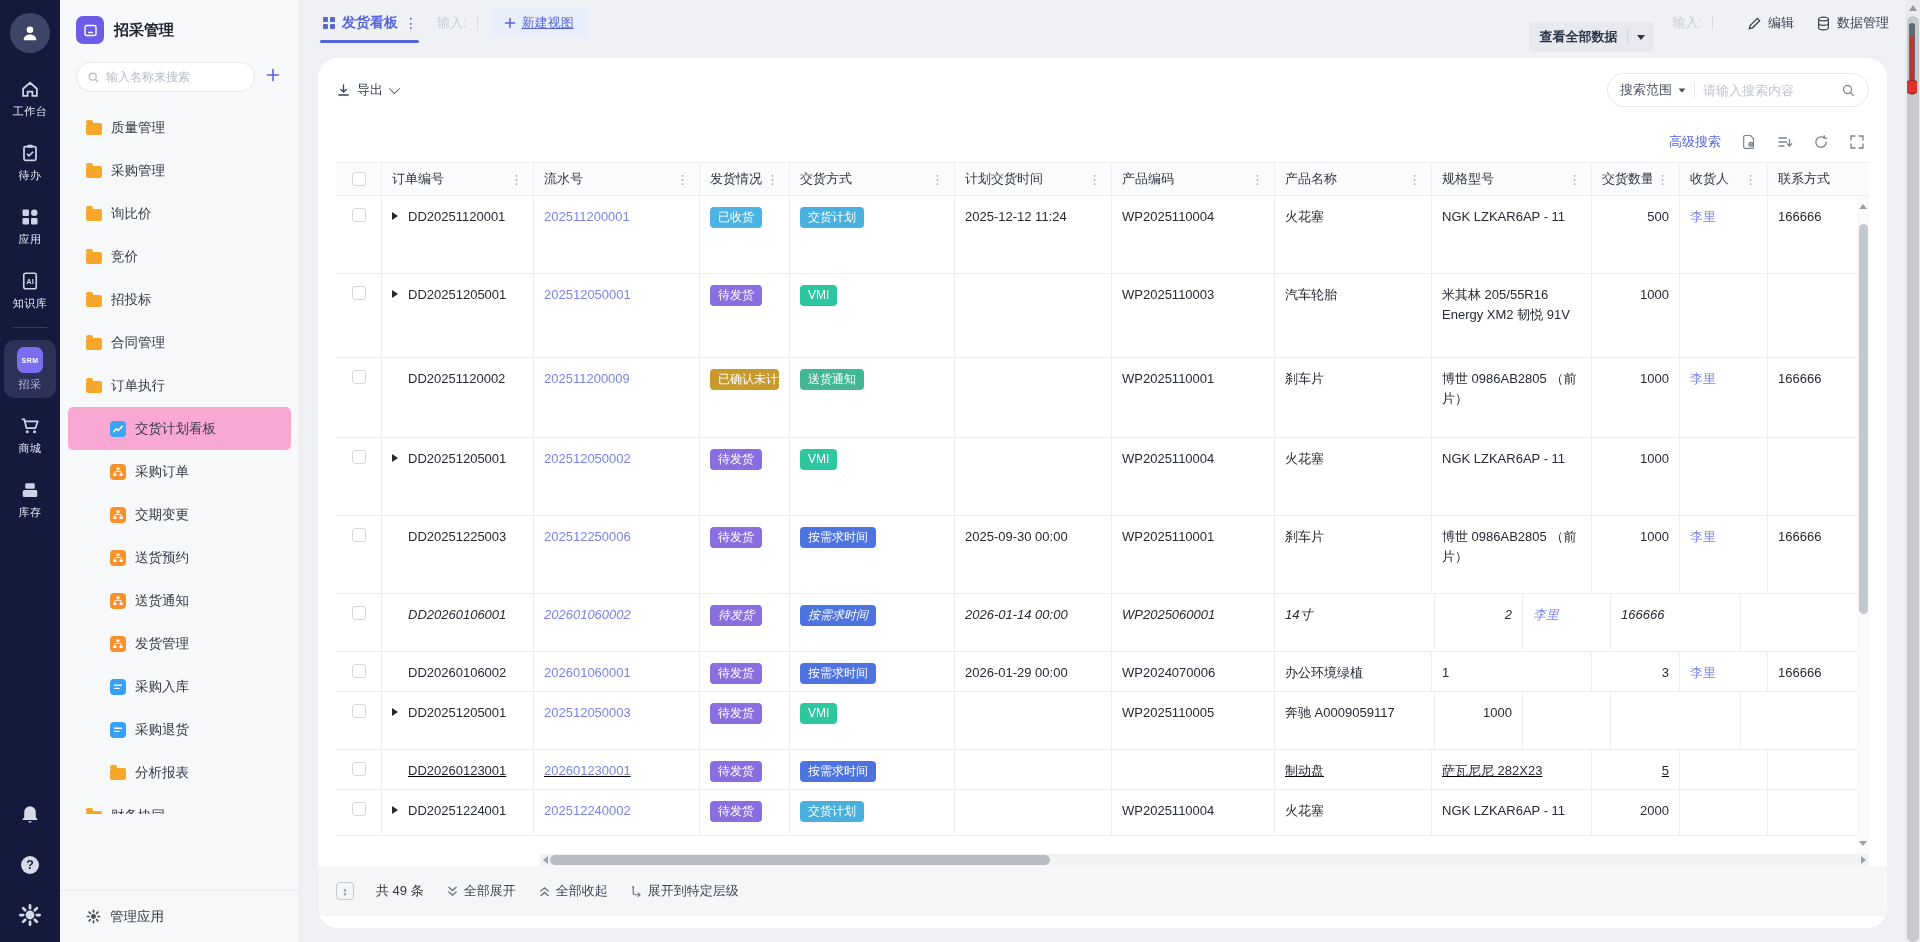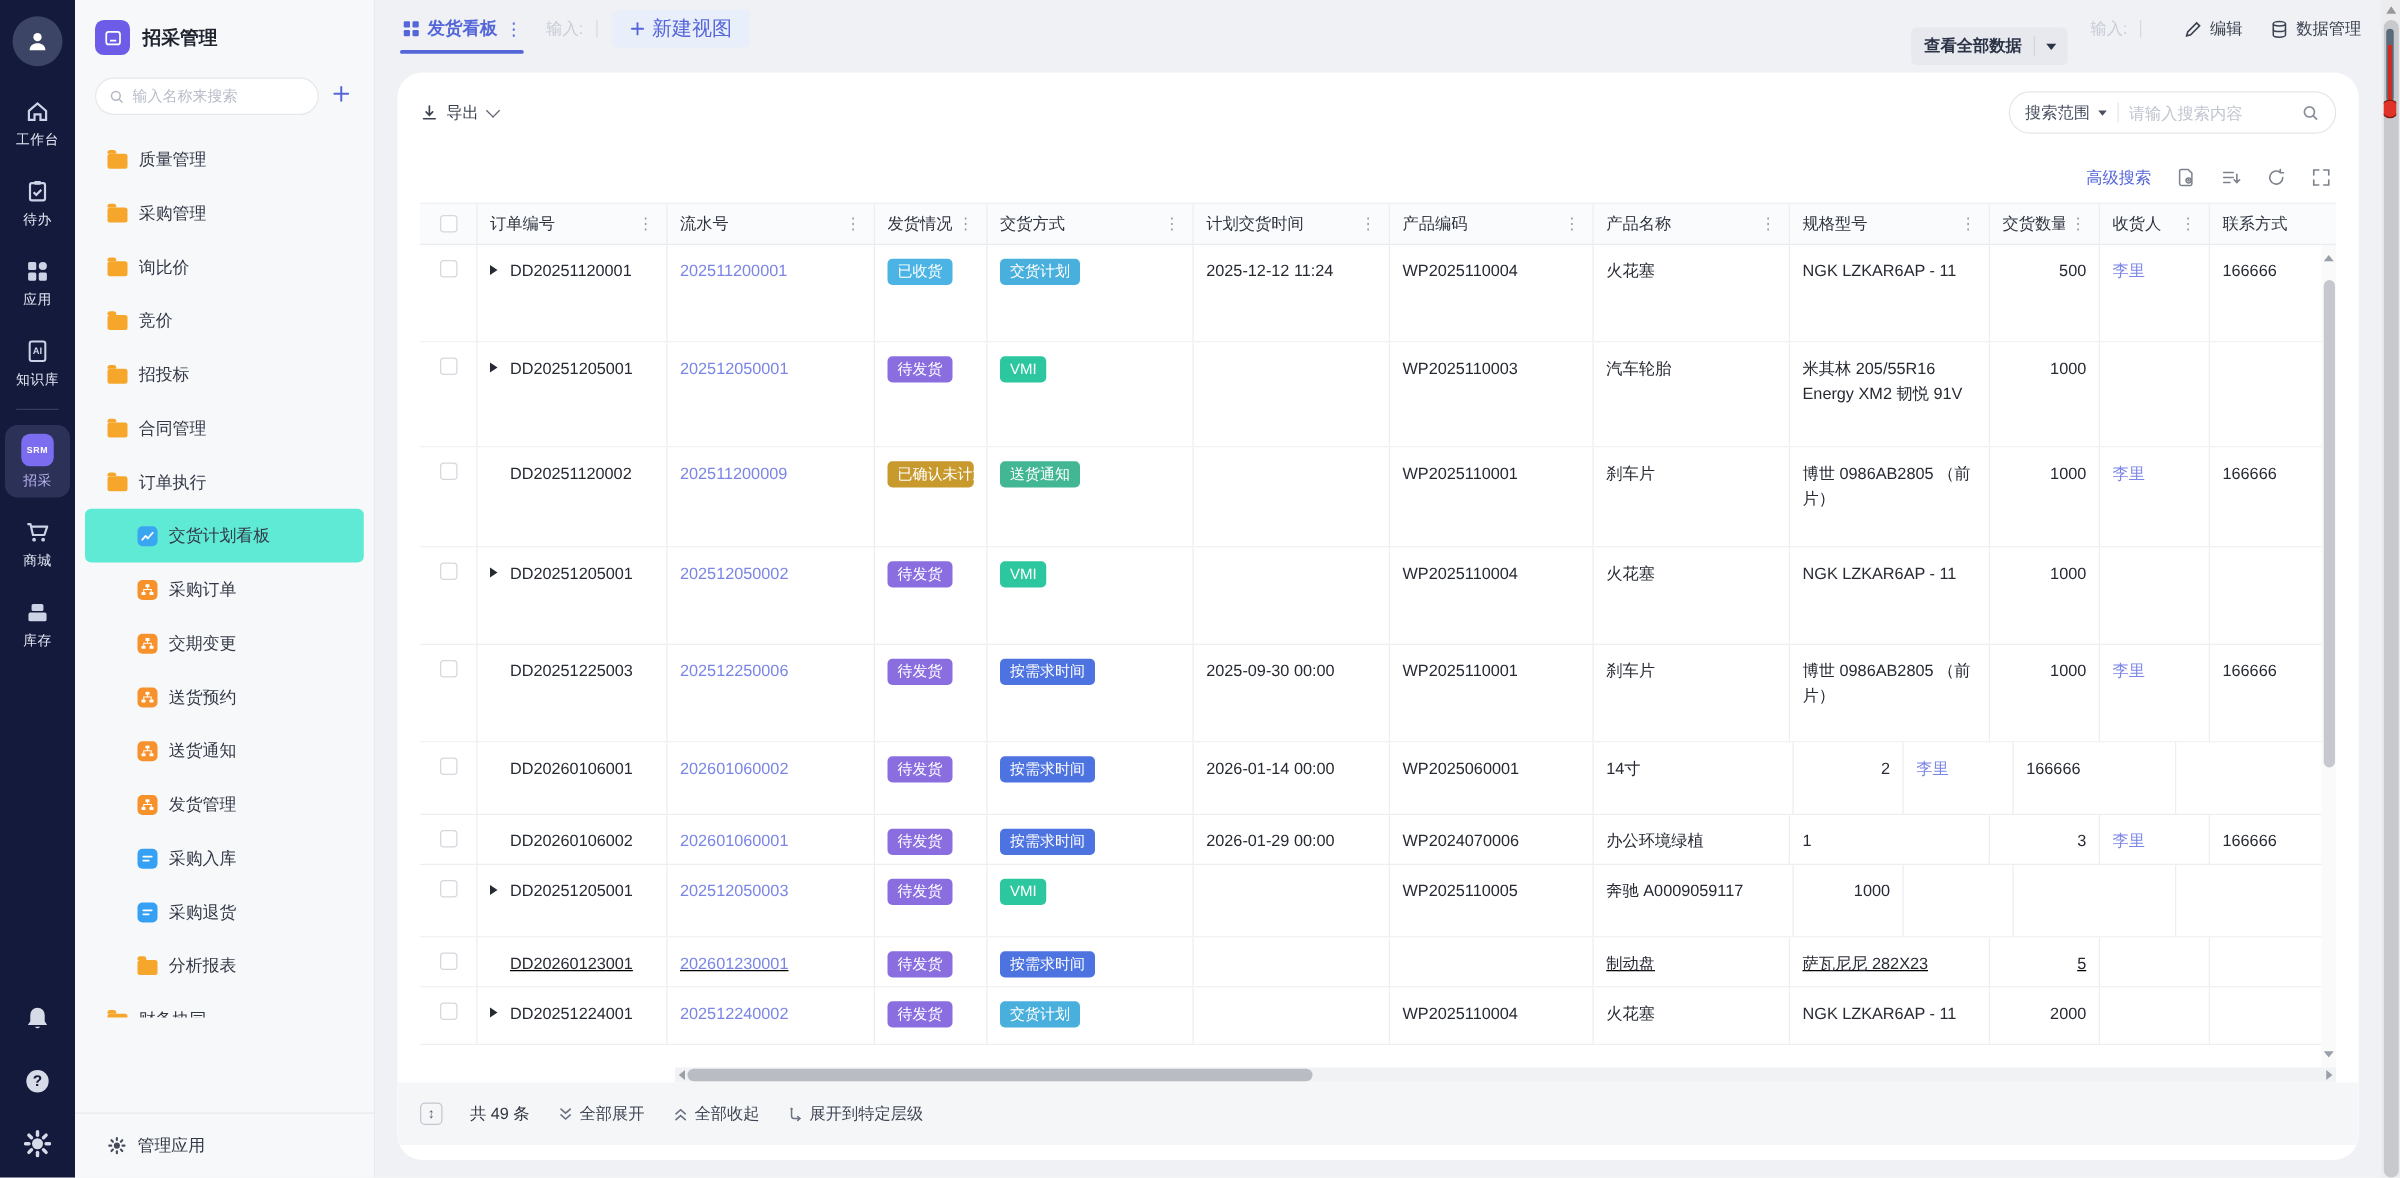--- a/index.html
+++ b/index.html
@@ -31,41 +31,41 @@
   .side-search { display:flex; align-items:center; gap:10px; padding:8px 14px 10px 16px; }
   .side-search-pill { flex:1; height:30px; border:1px solid #e6e8ec; background:#fff; border-radius:15px; display:flex; align-items:center; padding:0 10px; gap:6px; }
   .side-search-pill svg { width:13px; height:13px; color:#b3b8c3; flex:none; }
   .side-search-pill input { border:none; outline:none; width:100%; font-size:12px; color:#333; background:transparent; font-family:inherit; }
   .side-search-pill input::placeholder { color:#b8bdc8; }
   .side-plus { width:20px; height:20px; color:#5566d8; cursor:pointer; }
   .side-plus svg { width:16px; height:16px; }
   .side-items { padding:4px 8px 0; height:712px; overflow:hidden; }
   .side-item { height:43px; display:flex; align-items:center; gap:9px; padding-left:18px; border-radius:5px; cursor:pointer; font-size:13.5px; color:#333847; }
   .side-item.lvl2 { padding-left:42px; }
-  .side-item.active { background:#5eead4;font-family:Liberation Serif, serif; }
+  .side-item.active { background:#f9a8d4;font-family:Liberation Serif, serif; }
   .icon-folder { width:16px; height:12px; background:#f7a62c; border-radius:2px; position:relative; flex:none; margin-top:2px; }
   .icon-folder::before { content:""; position:absolute; top:-3px; left:0; width:7px; height:3px; background:#f7a62c; border-radius:2px 2px 0 0; }
   .tile { width:16px; height:16px; border-radius:4px; flex:none; display:flex; align-items:center; justify-content:center; }
   .tile svg { width:12px; height:12px; }
   .tile.chart { background:#3aa6f2; }
   .tile.org { background:#f7912c; }
   .tile.doc { background:#36a0f5; }
   .side-footer { position:absolute; bottom:0; left:0; width:100%; height:52px; border-top:1px solid #e8eaee; display:flex; align-items:center; gap:9px; padding-left:26px; font-size:13.5px; color:#333847; cursor:pointer; background:#f7f8fa; }
   .side-footer svg { width:15px; height:15px; color:#454b5c; }
 
   
   .main { position:absolute; left:300px; top:0; right:15px; bottom:0; background:#eff1f4; }
   .tabstrip { height:46px; display:flex; align-items:center; padding:0 16px 0 20px;justify-content:flex-end; }
   .tab-active { display:flex; align-items:center; gap:6px; color:#5566d8; font-size:14px; font-weight:bold; position:relative; height:46px; padding:0 2px; cursor:pointer; }
   .tab-active svg { width:14px; height:14px; }
   .tab-active .tdots { font-weight:normal; font-size:14px; letter-spacing:-1px; }
   .tab-underline { position:absolute; bottom:3px; left:0; right:0; height:3px; border-radius:2px; background:#5566d8; }
   .ghost { color:#c9cdd7; font-size:13px; margin:0 10px 0 18px; cursor:text; }
   .ghost-bar { width:1px; height:14px; background:#d7dae0; margin-right:12px; }
-  .newview-btn { height:30px; background:#e9eefb; color:#5566d8; border-radius:4px; display:flex; align-items:center; gap:6px; padding:0 14px; font-size:16px; cursor:pointer; }
+  .newview-btn { height:30px; background:#e9eefb; color:#5566d8; border-radius:4px; display:flex; align-items:center; gap:6px; padding:0 14px; font-size:13px; cursor:pointer;text-decoration:underline; }
   .newview-btn svg { width:12px; height:12px; }
   .tab-right { margin-left:auto; display:flex; align-items:center; }
   .viewall-btn { height:30px; background:#e7e9ee; border-radius:4px; display:flex; align-items:center; cursor:pointer;margin-top:28px; }
   .viewall-btn .vtxt { font-size:13px; font-weight:bold; color:#2b3346; padding:0 10px; }
   .viewall-btn .vdiv { width:1px; height:16px; background:#d2d5dc; }
   .viewall-btn .vcaret { width:26px; display:flex; justify-content:center; }
   .caret-down { width:0; height:0; border-left:4.5px solid transparent; border-right:4.5px solid transparent; border-top:5.5px solid #2b3346; }
   .hbtn { display:flex; align-items:center; gap:6px; font-size:13px; color:#3a4150; cursor:pointer; margin-left:22px; }
   .hbtn svg { width:15px; height:15px; color:#3a4150; }
 
@@ -619,21 +619,21 @@
             <div class="td" style="width:90px"><span class="badge" style="background:#8a6ee0">待发货</span></div>
             <div class="td" style="width:165px"><span class="badge" style="background:#4d73e0">按需求时间</span></div>
             <div class="td" style="width:157px"><span>2025-09-30 00:00</span></div>
             <div class="td" style="width:163px"><span>WP2025110001</span></div>
             <div class="td" style="width:157px"><span>刹车片</span></div>
             <div class="td" style="width:160px"><span>博世 0986AB2805 （前片）</span></div>
             <div class="td num" style="width:88px"><span>1000</span></div>
             <div class="td" style="width:88px"><span class="linktxt">李里</span></div>
             <div class="td" style="width:130px"><span>166666</span></div>
           </div>
-          <div class="tr" style="height: 58px;">
+          <div class="tr" style="height: 58px; font-style: italic;">
             <div class="td cbcell">
               <span class="cb"></span>
             </div>
             <div class="td ordercell" style="width:152px"><span>DD20260106001</span></div>
             <div class="td" style="width:166px"><span class="linktxt">202601060002</span></div>
             <div class="td" style="width:90px"><span class="badge" style="background:#8a6ee0">待发货</span></div>
             <div class="td" style="width:165px"><span class="badge" style="background:#4d73e0">按需求时间</span></div>
             <div class="td" style="width:157px"><span>2026-01-14 00:00</span></div>
             <div class="td" style="width:163px"><span>WP2025060001</span></div>
             <div class="td" style="width:160px"><span>14寸</span></div>

